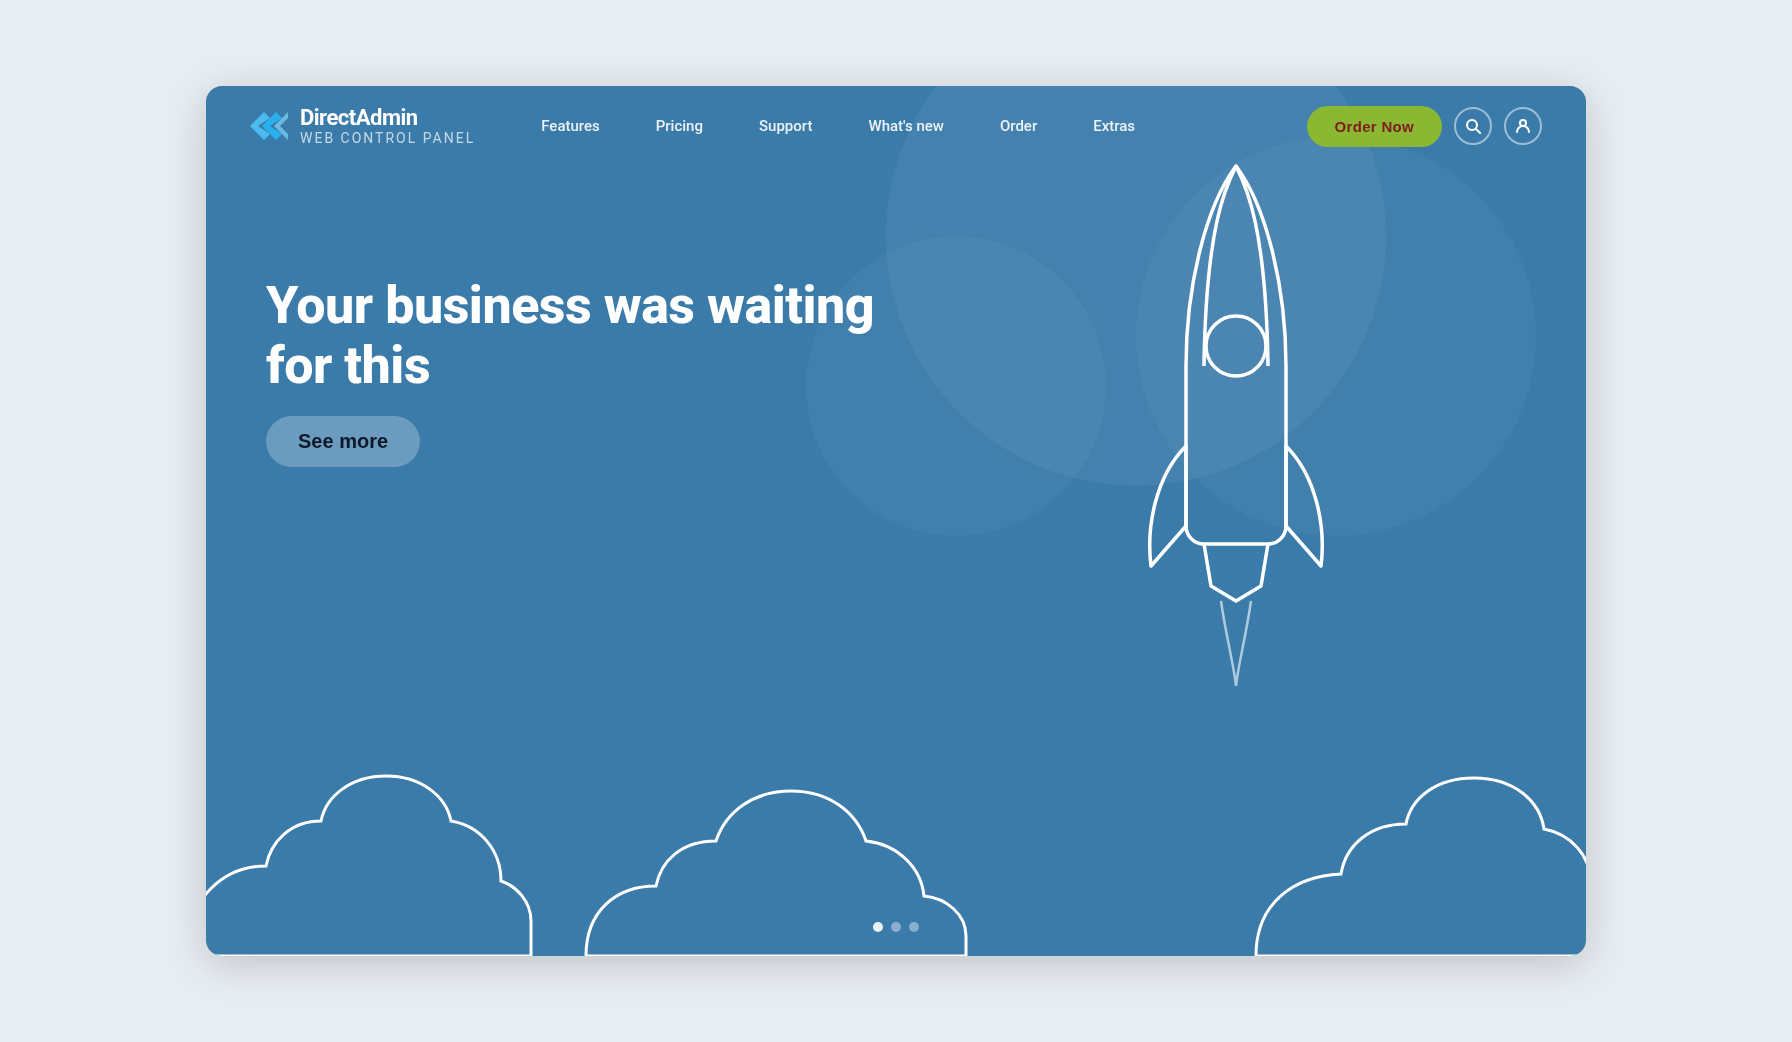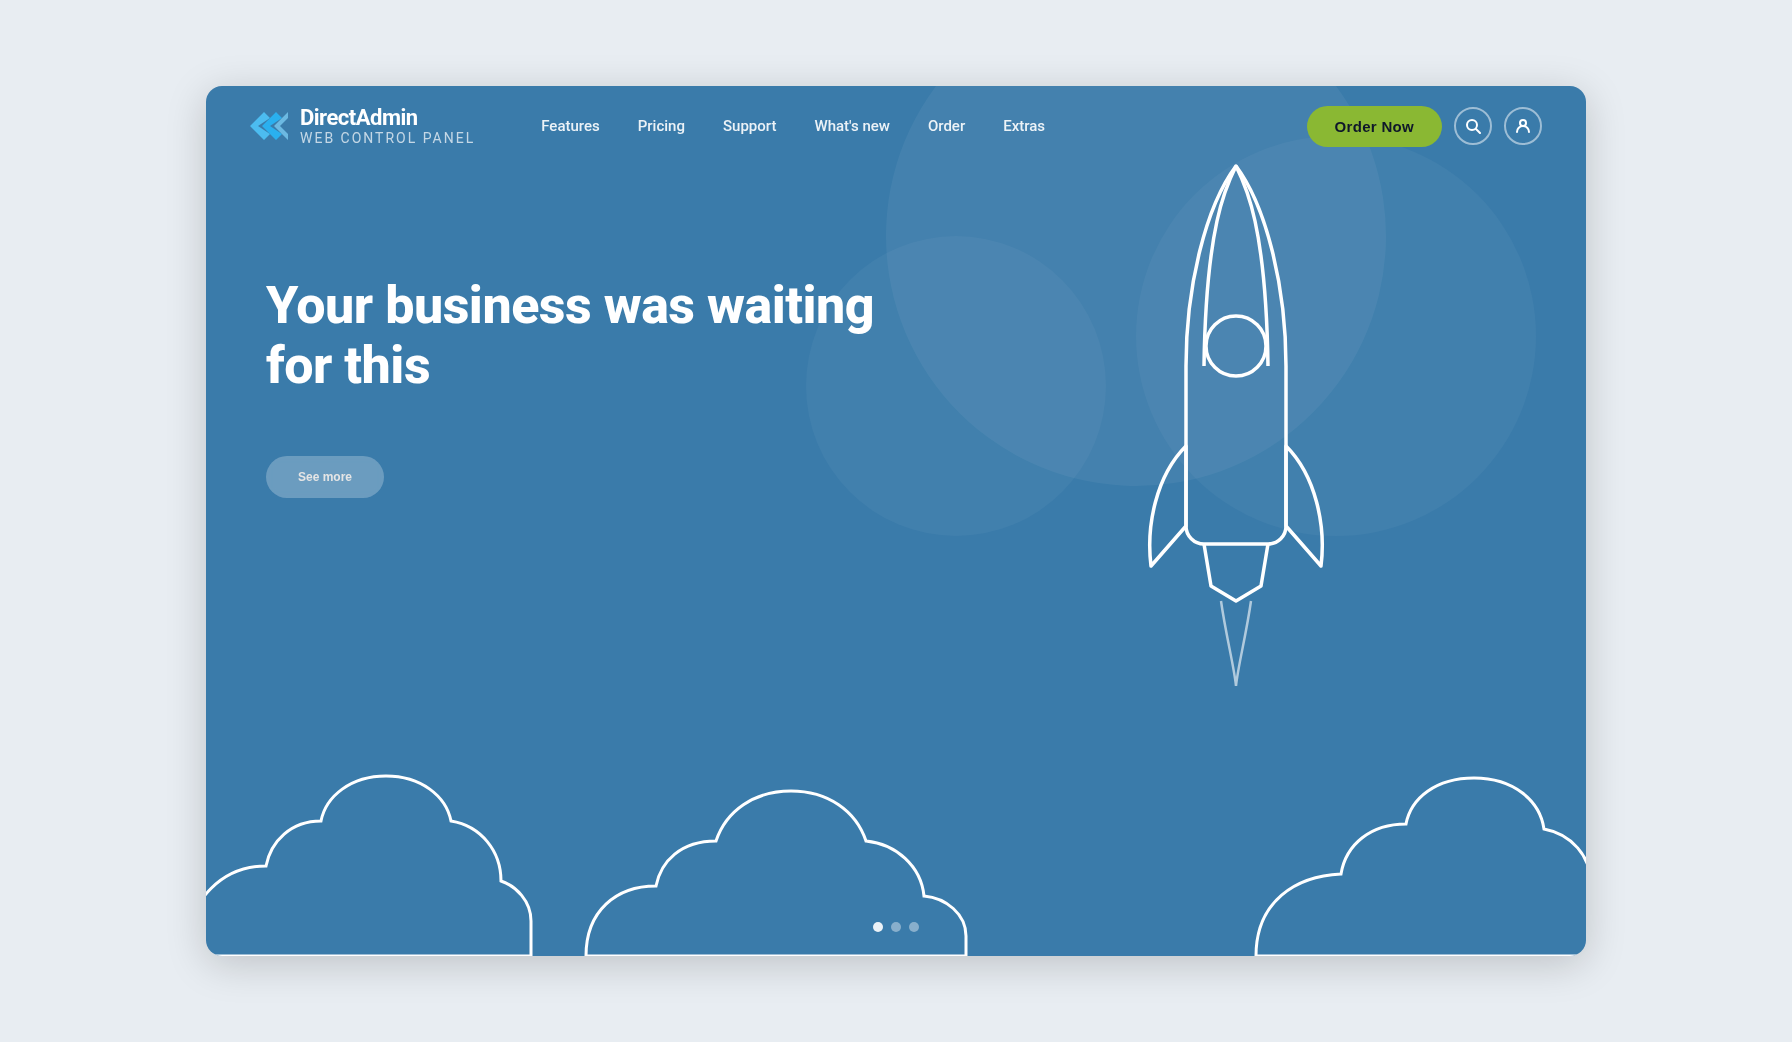--- a/index.html
+++ b/index.html
@@ -90,40 +90,40 @@
     }
     .logo-tagline {
       color: rgba(255,255,255,0.7);
       font-size: 14px;
       letter-spacing: 2px;
       text-transform: uppercase;
     }
     .nav-links {
       display: flex;
       align-items: center;
-      gap: 6px;
+      gap: 24px;
       flex: 1;
     }
     .nav-link {
       color: rgba(255,255,255,0.9);
       text-decoration: none;
       font-size: 15px;
       font-weight: 500;
       padding: 8px 16px;
       border-radius: 6px;
       transition: background 0.2s;
     }
     .nav-actions {
       display: flex;
       align-items: center;
       gap: 12px;
     }
     .order-now-btn {
       background: #8ab833;
-      color: #0f172a;
+      color: #7f1d1d;
       border: none;
       border-radius: 30px;
       padding: 12px 28px;
       font-size: 15px;
       font-weight: 700;
       cursor: pointer;
       letter-spacing: 0.3px;
     }
     .icon-btn {
       width: 38px;
@@ -162,29 +162,28 @@
     }
     .hero-subtitle {
       color: rgba(255,255,255,0.85);
       font-size: 16px;
       line-height: 1.6;
       margin-bottom: 40px;
       max-width: 560px;
     }
     .see-more-btn {
       background: rgba(255,255,255,0.25);
-      color: #e5e5e5;
+      color: #0f172a;
       border: none;
       border-radius: 30px;
       padding: 14px 32px;
-      font-size: 12px;
+      font-size: 20px;
       font-weight: 600;
       cursor: pointer;
       backdrop-filter: blur(4px);
-      margin-top: 40px;
     }
 
     
     .rocket-area {
       position: absolute;
       right: 200px;
       top: 60px;
       width: 300px;
       height: 580px;
       pointer-events: none;

